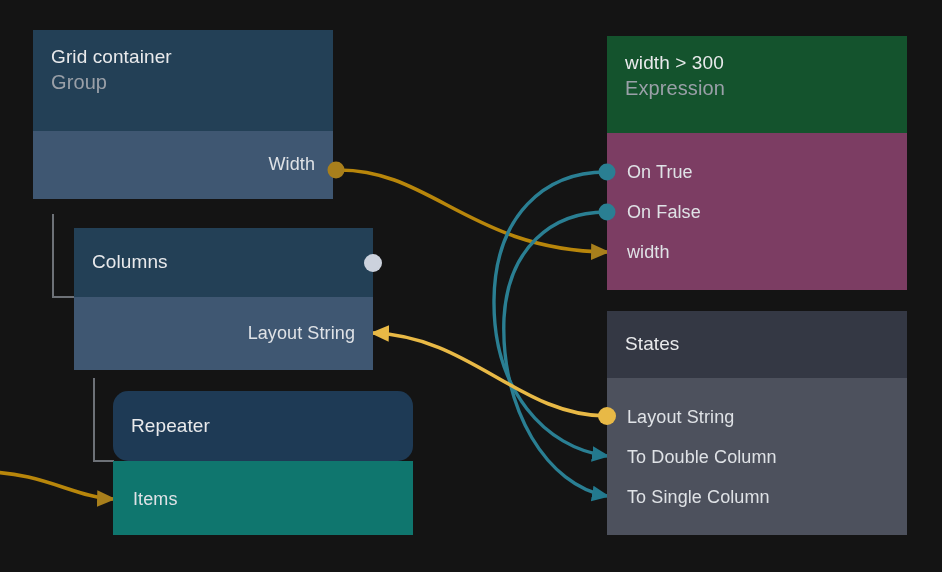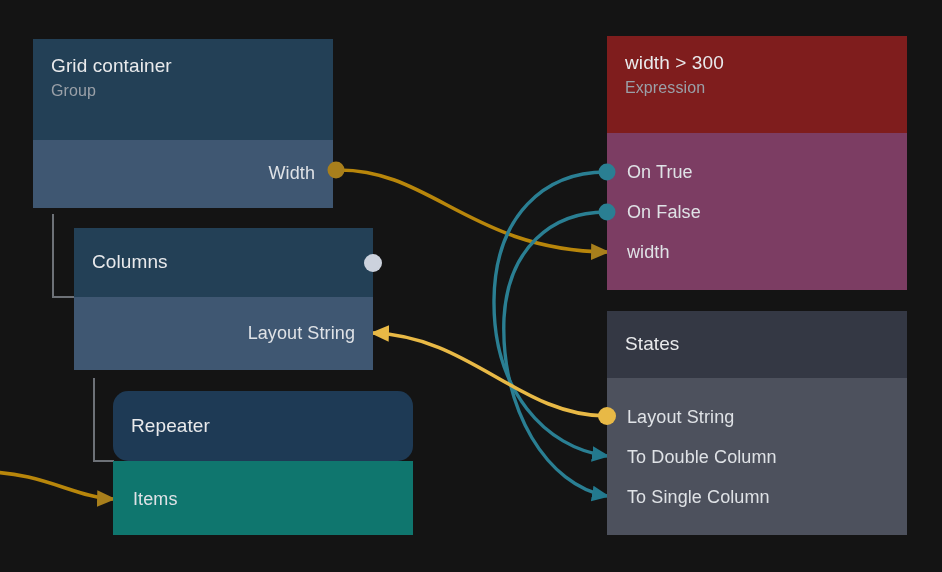--- a/index.html
+++ b/index.html
@@ -29,21 +29,21 @@
     padding:10px 0 12px 0;
   }
   .node-title{
     font-size:19px;
     line-height:26px;
     color:#e9eaec;
     letter-spacing:.1px;
     white-space:nowrap;
   }
   .node-subtitle{
-    font-size:16px;
+    font-size:20px;
     line-height:24px;
     color:#9aa0a8;
     letter-spacing:.1px;
     white-space:nowrap;
   }
   .port-row{
     height:40px;
     display:flex;
     align-items:center;
     font-size:18px;
@@ -52,21 +52,21 @@
     letter-spacing:.1px;
   }
   .port-row.left{padding-left:20px;justify-content:flex-start;}
   .port-row.right{padding-right:18px;justify-content:flex-end;}
 
   
   .blue .node-header{background:#234056;}
   .blue .node-body{background:#3f5772;}
   .blue-dark .node-header{background:#1e3a55;}
   .blue-dark .node-body{background:#0f766e;}
-  .purple .node-header{background:#7f1d1d;}
+  .purple .node-header{background:#14532d;}
   .purple .node-body{background:#7c3d63;}
   .gray .node-header{background:#343844;}
   .gray .node-body{background:#4d515d;}
 
   
   .dot{
     position:absolute;
     border-radius:50%;
     transform:translate(-50%,-50%);
   }
@@ -102,21 +102,21 @@
     <path d="M 606 172 C 545 172 495 215 494 300 C 493 390 545 448 607 456" fill="none" stroke="#2a7f93" stroke-width="3.4" marker-end="url(#arrTeal)"></path>
 
     <path d="M 606 212 C 552 212 508 248 504 318 C 500 410 548 486 607 496" fill="none" stroke="#2a7f93" stroke-width="3.4" marker-end="url(#arrTeal)"></path>
 
     <path d="M 607 416 C 520 416 470 336 373 333" fill="none" stroke="#e8b946" stroke-width="3.6" marker-end="url(#arrAmber)"></path>
   </svg>
 
   <div class="tree-line" style="left:52px;top:214px;width:22px;height:84px;"></div>
   <div class="tree-line" style="left:93px;top:378px;width:21px;height:84px;"></div>
 
-  <div class="node blue" style="left:33px;top:39px;width:300px;">
+  <div class="node blue" style="left:33px;top:30px;width:300px;">
     <div class="node-header" style="height:101px;">
       <div class="node-title">Grid container</div>
       <div class="node-subtitle">Group</div>
     </div>
     <div class="node-body" style="height:68px;padding-top:13px;">
       <div class="port-row right">
         <span>Width</span>
       </div>
     </div>
   </div>

